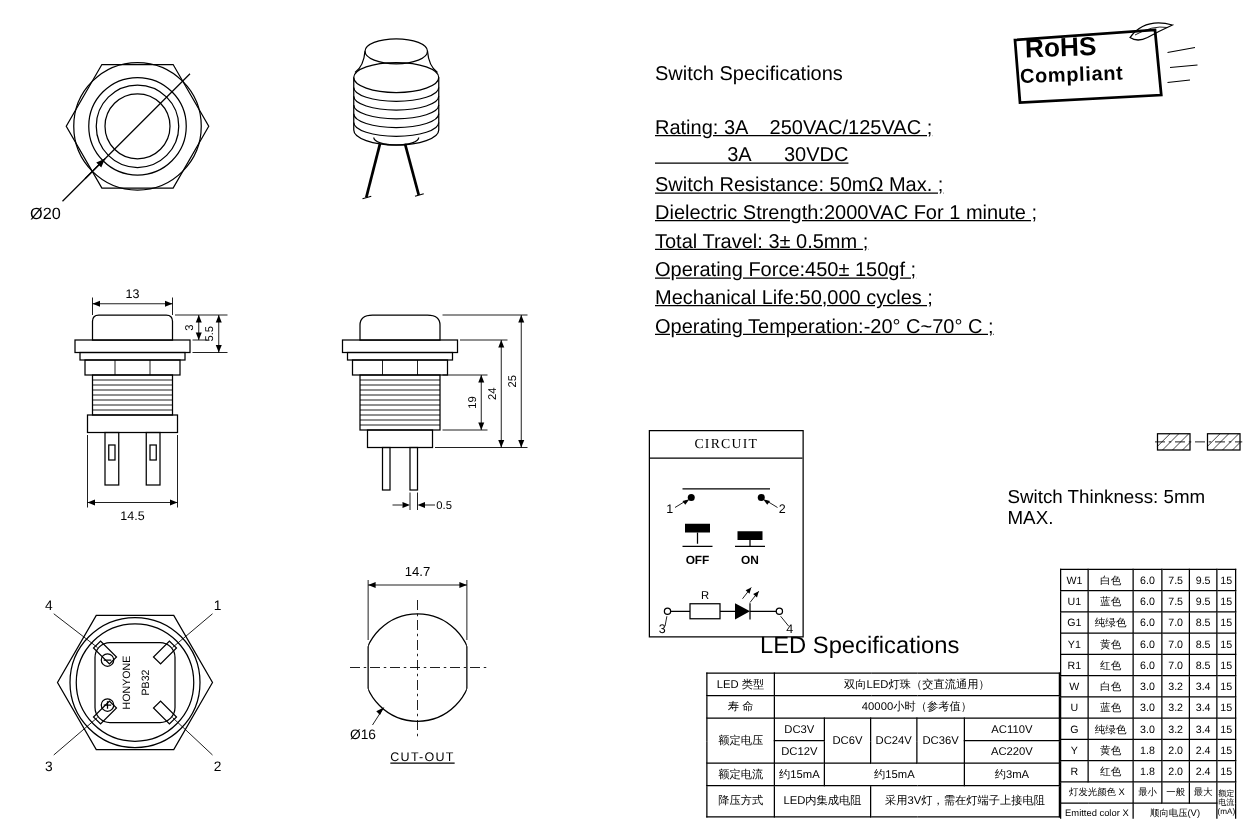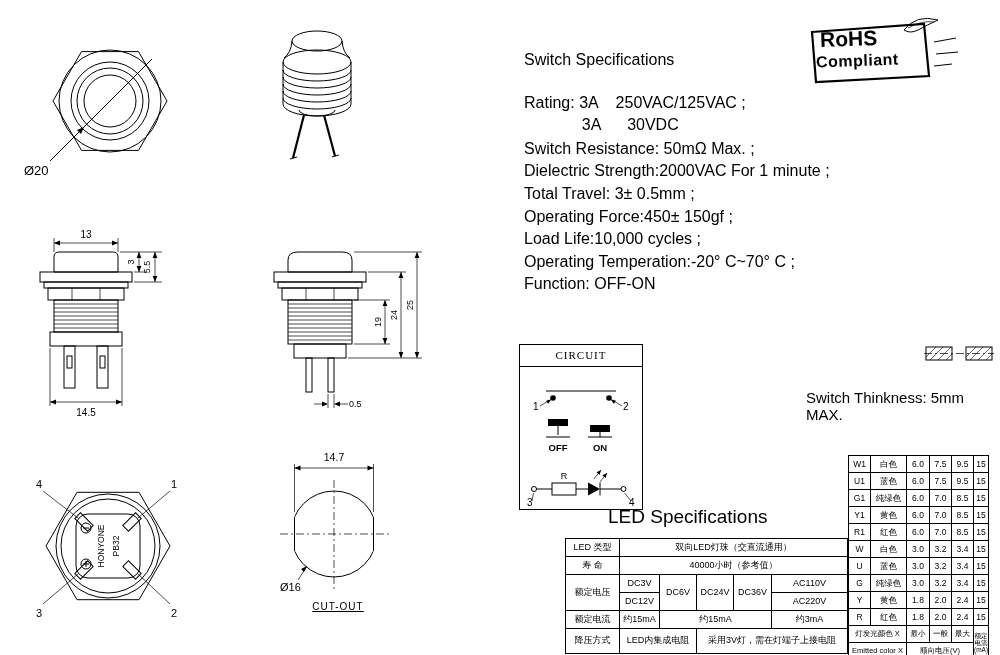--- a/index.html
+++ b/index.html
@@ -10,21 +10,21 @@
   svg .ln{stroke:#000;fill:none;stroke-width:1;}
   svg .thick{stroke-width:2.2;}
   svg .thin{stroke-width:0.7;}
   svg .fl{fill:#000;stroke:none;}
   svg .cl{stroke:#000;fill:none;stroke-width:0.7;stroke-dasharray:8 3 2 3;}
   svg .hz{stroke:#000;fill:none;stroke-width:0.6;}
   svg text{fill:#000;font-family:"Liberation Sans",sans-serif;}
 
   .specs{left:524px;top:49px;font-size:16px;line-height:22.6px;}
   .spec-title{margin-bottom:20px;}
-  .spec-line{white-space:pre;}
+  .spec-line{white-space:pre;text-decoration:underline;}
   .spec-line:nth-child(2){margin-bottom:1px;}
 
   .rohs{left:804px;top:16px;width:170px;height:80px;}
   .rohs-title{position:absolute;left:16px;top:11px;font-size:21px;font-weight:bold;transform:rotate(-2deg);}
   .rohs-sub{position:absolute;left:12px;top:36px;font-size:16px;font-weight:bold;letter-spacing:.5px;transform:rotate(-2deg);}
 
   .circuit-box{left:519px;top:344px;width:122px;height:164px;border:1.2px solid #000;}
   .circuit-title{height:21px;line-height:21px;text-align:center;border-bottom:1px solid #000;
                  font-family:"Liberation Serif",serif;font-size:11px;letter-spacing:1px;}
 
@@ -89,21 +89,21 @@
     </g>
     <g>
       <path class="ln thick" d="M44,95 L33,138"></path>
       <path class="ln thick" d="M64,95 L75,136"></path>
       <path class="ln" d="M30,139 L37,137"></path>
       <path class="ln" d="M72,137 L79,135"></path>
     </g>
   </svg>
 </div>
 
-<div class="abs" style="left:24px;top:226px;">
+<div class="abs" style="left:44px;top:226px;">
   <svg viewBox="0 0 140 200" width="140" height="200">
     <g>
       <path class="thin ln" d="M30,26 V12 M94,26 V12"></path>
       <path class="thin ln" d="M30,17 H94"></path>
       <polygon class="fl" points="30,17 36,14.6 36,19.4"></polygon>
       <polygon class="fl" points="94,17 88,14.6 88,19.4"></polygon>
       <text x="62" y="12" font-size="10" text-anchor="middle">13</text>
     </g>
     <g>
       <path class="ln" d="M30,46 V31 Q30,26 35,26 H89 Q94,26 94,31 V46 Z"></path>
@@ -264,23 +264,22 @@
 
 <div class="abs specs">
   <div class="spec-title">Switch Specifications</div>
   <div>
       <div class="spec-line">Rating: 3A    250VAC/125VAC ;</div>
       <div class="spec-line">             3A      30VDC</div>
       <div class="spec-line">Switch Resistance: 50mΩ Max. ;</div>
       <div class="spec-line">Dielectric Strength:2000VAC For 1 minute ;</div>
       <div class="spec-line">Total Travel: 3± 0.5mm ;</div>
       <div class="spec-line">Operating Force:450± 150gf ;</div>
-      <div class="spec-line">Load Life:10,000 cycles ;</div>
+      <div class="spec-line">Mechanical Life:50,000 cycles ;</div>
       <div class="spec-line">Operating Temperation:-20° C~70° C ;</div>
-      <div class="spec-line">Function: OFF-ON</div>
     </div>
 </div>
 
 <div class="abs circuit-box">
   <div class="circuit-title">CIRCUIT</div>
   <svg viewBox="0 0 122 142" width="122" height="142">
     <g>
       <path class="ln" d="M26,24 H96"></path>
       <circle class="fl" cx="33" cy="31" r="2.8"></circle>
       <circle class="fl" cx="89" cy="31" r="2.8"></circle>

